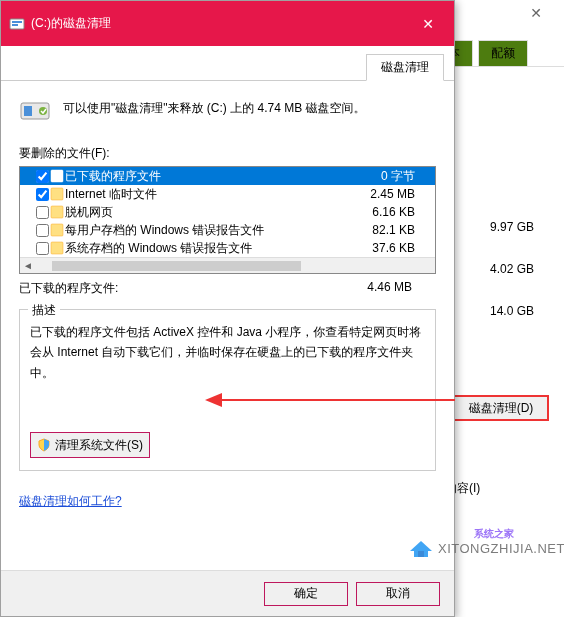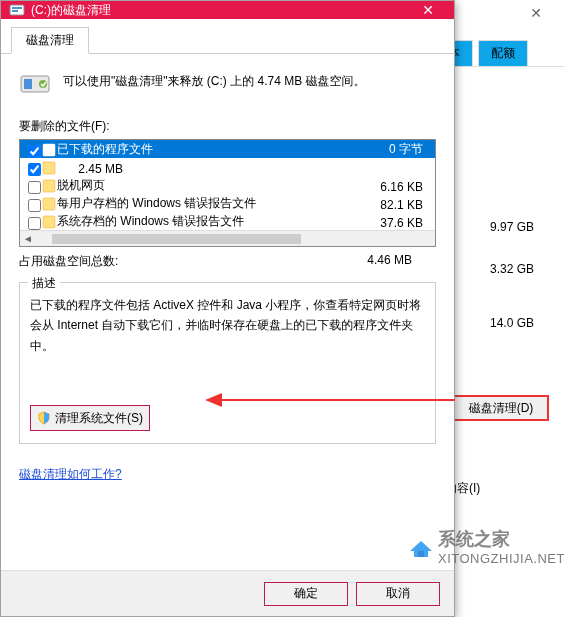--- a/index.html
+++ b/index.html
@@ -2,45 +2,45 @@
 <html><head>
 <meta charset="utf-8">
 <style>
 * { box-sizing: border-box; margin: 0; padding: 0; font-family: "Microsoft YaHei", sans-serif; font-size: 12px; }
 body { background: #f0f0f0; width: 564px; height: 617px; overflow: hidden; position: relative; }
 
 
 .bg-window { position: absolute; top: 0; right: 0; width: 150px; height: 617px; background: #fff; border-left: 1px solid #ddd; }
 .bg-close { position: absolute; top: 2px; right: 8px; width: 40px; height: 22px; text-align: center; line-height: 22px; font-size: 14px; color: #666; }
 .bg-tabs { position: absolute; top: 40px; left: 0; right: 0; border-bottom: 1px solid #ddd; padding-left: 8px; }
-.bg-tab { display: inline-block; padding: 4px 12px; border: 1px solid #ddd; border-bottom: none; background: #0ea5e9; margin-right: 2px; }
+.bg-tab { display: inline-block; padding: 4px 12px; border: 1px solid #ddd; border-bottom: none; background: #4d7c0f; margin-right: 2px; }
 .bg-data { position: absolute; top: 220px; left: 10px; right: 10px; }
 .bg-row { margin-bottom: 28px; text-align: right; padding-right: 20px; }
 .bg-btn { position: absolute; top: 395px; right: 15px; width: 96px; height: 26px; border: 2px solid #e33; text-align: center; line-height: 22px; background: #f0f0f0; }
 .bg-label { position: absolute; top: 480px; left: 30px; }
 
 
 .dialog { position: absolute; top: 0; left: 0; width: 455px; height: 617px; background: #fff; border: 1px solid #a0a0a0; box-shadow: 2px 2px 8px rgba(0,0,0,0.3); }
-.titlebar { height: 18px; background: #e6174a; color: #fff; display: flex; align-items: center; padding: 0 4px 0 8px; }
+.titlebar { height: 45px; background: #e6174a; color: #fff; display: flex; align-items: center; padding: 0 4px 0 8px; }
 .titlebar-icon { width: 16px; height: 16px; margin-right: 6px; }
 .titlebar-text { flex: 1; font-size: 12px; }
 .titlebar-close { width: 44px; height: 24px; text-align: center; line-height: 24px; font-size: 14px; }
 
-.tabs { display: flex; padding: 8px 10px 0 10px; border-bottom: 1px solid #ccc; }
+.tabs { display: flex; padding: 8px 10px 0 10px; border-bottom: 1px solid #ccc; justify-content: flex-end; }
 .tab { padding: 4px 14px; border: 1px solid #ccc; border-bottom: 1px solid #fff; background: #fff; margin-bottom: -1px; }
 
 .content { padding: 14px 18px; }
 .intro { display: flex; align-items: flex-start; gap: 12px; margin-bottom: 18px; }
 .intro-icon { width: 32px; height: 32px; flex-shrink: 0; }
 .intro-text { line-height: 1.5; padding-top: 4px; }
 
 .section-label { margin-bottom: 4px; }
 
 .file-list { border: 1px solid #888; height: 108px; overflow-y: scroll; background: #fff; margin-bottom: 6px; }
-.file-row { display: flex; align-items: flex-end; height: 18px; padding: 0 8px; gap: 0; }
+.file-row { display: flex; align-items: center; height: 18px; padding: 0 16px; gap: 0; }
 .file-row.selected { background: #0078d7; color: #fff; }
 .file-check { width: 13px; height: 13px; }
 .file-icon { width: 16px; height: 16px; flex-shrink: 0; }
 .file-name { flex: 1; white-space: nowrap; overflow: hidden; }
 .file-size { width: 70px; text-align: right; padding-right: 4px; }
 
 .total-row { display: flex; justify-content: space-between; margin: 6px 0 12px 0; padding-right: 24px; }
 
 .desc-group { border: 1px solid #ccc; padding: 12px 10px; position: relative; margin-bottom: 4px; }
 .desc-legend { position: absolute; top: -8px; left: 8px; background: #fff; padding: 0 4px; }
@@ -53,41 +53,41 @@
 .link { color: #1d4ed8; text-decoration: underline; margin-top: 18px; display: inline-block; cursor: pointer; }
 
 .footer { position: absolute; bottom: 0; left: 0; right: 0; height: 46px; border-top: 1px solid #ddd; background: #f0f0f0; display: flex; justify-content: flex-end; align-items: center; gap: 8px; padding-right: 14px; }
 .footer .btn { min-width: 84px; height: 24px; }
 
 
 .arrow-svg { position: absolute; top: 380px; left: 200px; width: 260px; height: 40px; pointer-events: none; }
 
 
 .watermark { position: absolute; bottom: 50px; right: 6px; width: 120px; height: 40px; opacity: 0.85; }
-.wm-text1 { font-size: 18px; font-weight: bold; color: #737373; }
+.wm-text1 { font-size: 10px; font-weight: bold; color: #8b5cf6; margin-left: 36px; }
 .wm-text2 { font-size: 13px; color: #666; letter-spacing: 0.5px; }
 .wm-logo { position: absolute; left: -30px; top: 6px; }
 
 .hscroll { height: 16px; background: #f0f0f0; border-top: 1px solid #ddd; display:flex; align-items:center; }
 .hscroll .thumb { width: 60%; height: 10px; background: #cdcdcd; margin-left: 16px; }
 .hscroll .arr { width:16px; text-align:center; color:#666; font-size:10px; }
 </style>
 </head>
 <body>
 
 <div class="bg-window">
   <div class="bg-close">✕</div>
   <div class="bg-tabs">
     <span class="bg-tab">版本</span>
     <span class="bg-tab">配额</span>
   </div>
   <div class="bg-data">
     <div class="bg-row">9.97 GB</div>
-    <div class="bg-row">3.32 GB</div>
-    <div class="bg-row" style="margin-top:40px">14.0 GB</div>
+    <div class="bg-row">4.02 GB</div>
+    <div class="bg-row" style="margin-top:28px">14.0 GB</div>
   </div>
   <div class="bg-btn">磁盘清理(D)</div>
   <div class="bg-label">内容(I)</div>
 </div>
 
 <div class="dialog">
   <div class="titlebar">
     <svg class="titlebar-icon" viewBox="0 0 16 16">
         <rect x="1" y="3" width="14" height="10" rx="1" fill="#fff" stroke="#888"></rect>
         <rect x="3" y="5" width="10" height="2" fill="#4a90d9"></rect>
@@ -122,20 +122,21 @@
               <rect x="2" y="2" width="12" height="12" rx="1" fill="#fff" stroke="#fff" stroke-width="0.5"></rect>
             </svg>
             <span class="file-name">已下载的程序文件</span>
             <span class="file-size">0 字节</span>
           </div>
           <div class="file-row">
             <input type="checkbox" class="file-check" checked="" style="">
             <svg class="file-icon" viewBox="0 0 16 16">
               <rect x="2" y="2" width="12" height="12" rx="1" fill="#ffe082" stroke="#f9a825" stroke-width="0.5"></rect>
             </svg>
+            <span class="file-name">Internet 临时文件</span>
             <span class="file-size">2.45 MB</span>
           </div>
           <div class="file-row">
             <input type="checkbox" class="file-check" style="">
             <svg class="file-icon" viewBox="0 0 16 16">
               <rect x="2" y="2" width="12" height="12" rx="1" fill="#ffe082" stroke="#f9a825" stroke-width="0.5"></rect>
             </svg>
             <span class="file-name">脱机网页</span>
             <span class="file-size">6.16 KB</span>
           </div>
@@ -156,21 +157,21 @@
             <span class="file-size">37.6 KB</span>
           </div>
         </div>
       <div class="hscroll">
         <span class="arr">◄</span>
           <div class="thumb"></div>
       </div>
     </div>
 
     <div class="total-row">
-      <span>占用磁盘空间总数:</span>
+      <span>已下载的程序文件:</span>
       <span>4.46 MB</span>
     </div>
 
     <div class="desc-group">
       <span class="desc-legend">描述</span>
       <div class="desc-text">已下载的程序文件包括 ActiveX 控件和 Java 小程序，你查看特定网页时将会从 Internet 自动下载它们，并临时保存在硬盘上的已下载的程序文件夹中。</div>
       <div class="btn-row">
         <button class="btn">
           <svg class="shield" viewBox="0 0 14 14">
               <path d="M7 1 L12 3 V7 C12 10 9 12 7 13 C5 12 2 10 2 7 V3 Z" fill="#ffd54f" stroke="#f9a825"></path>

